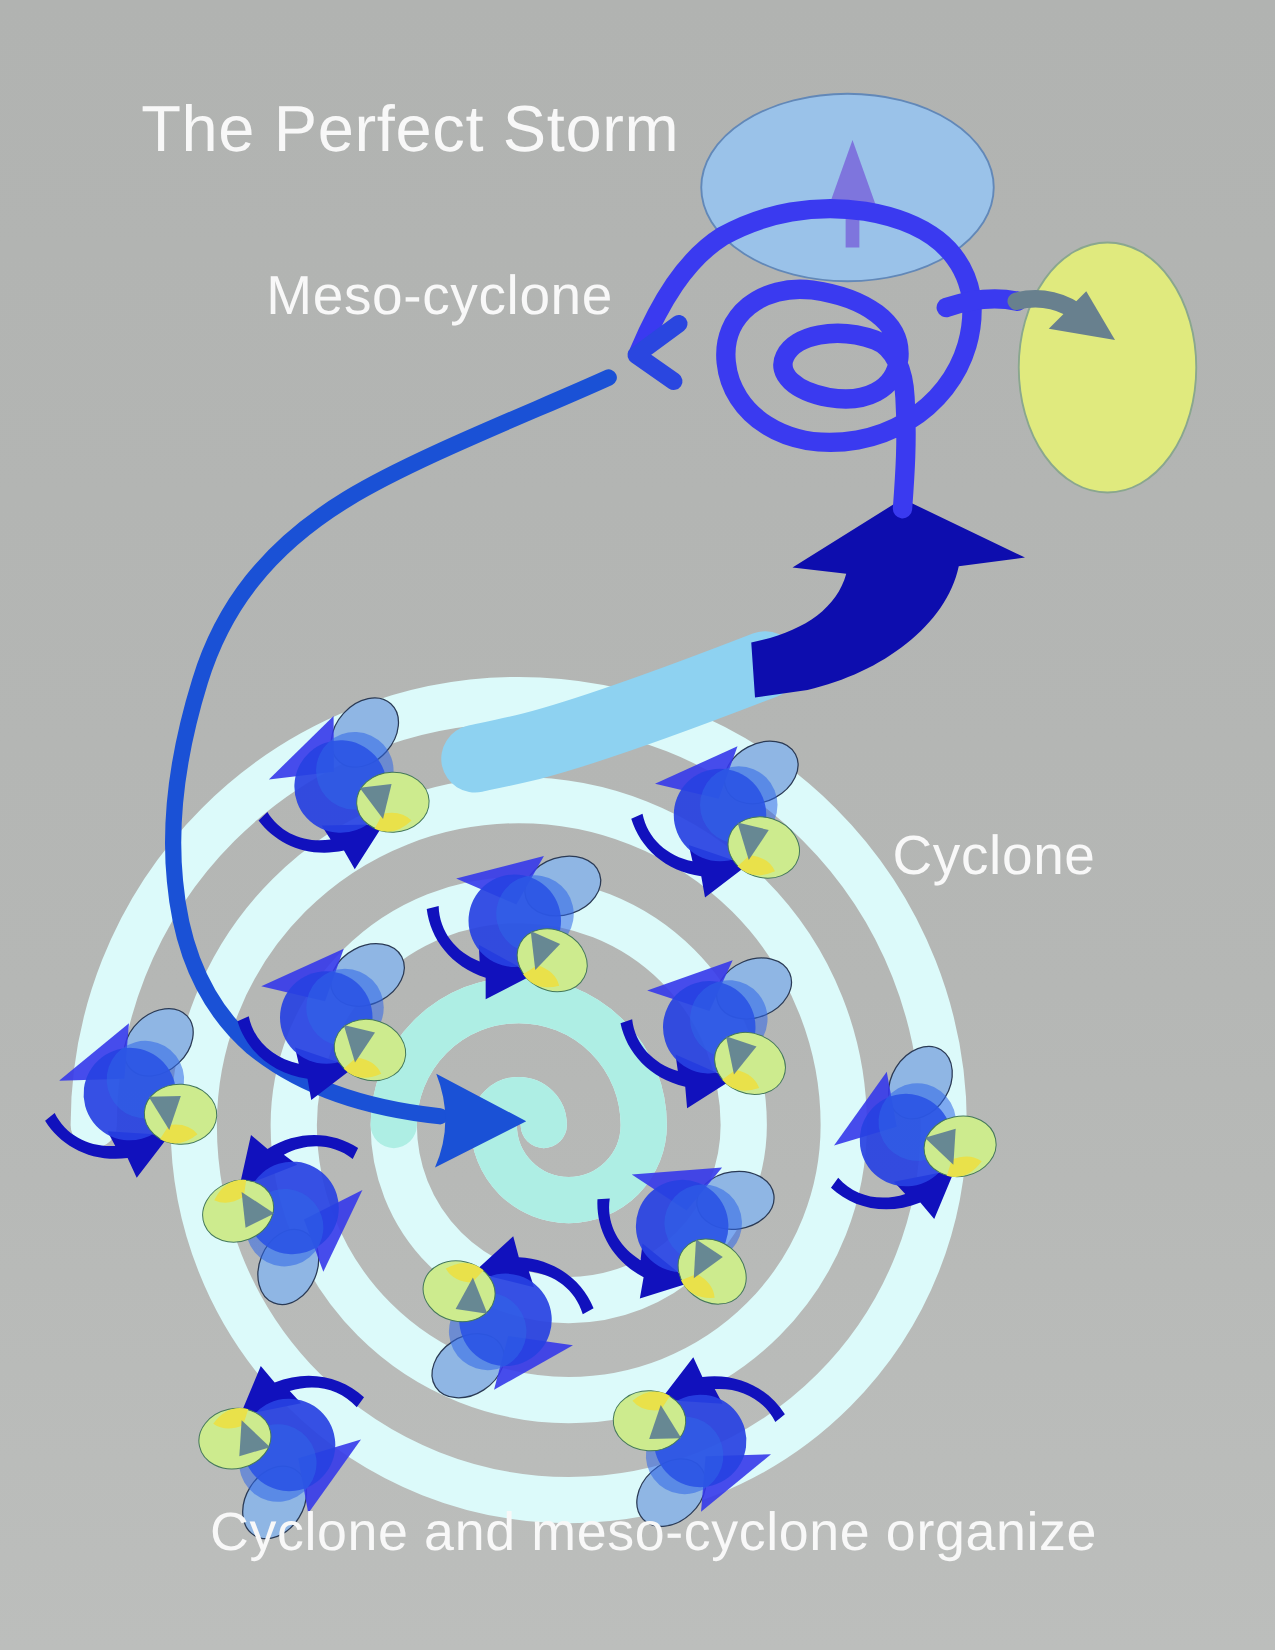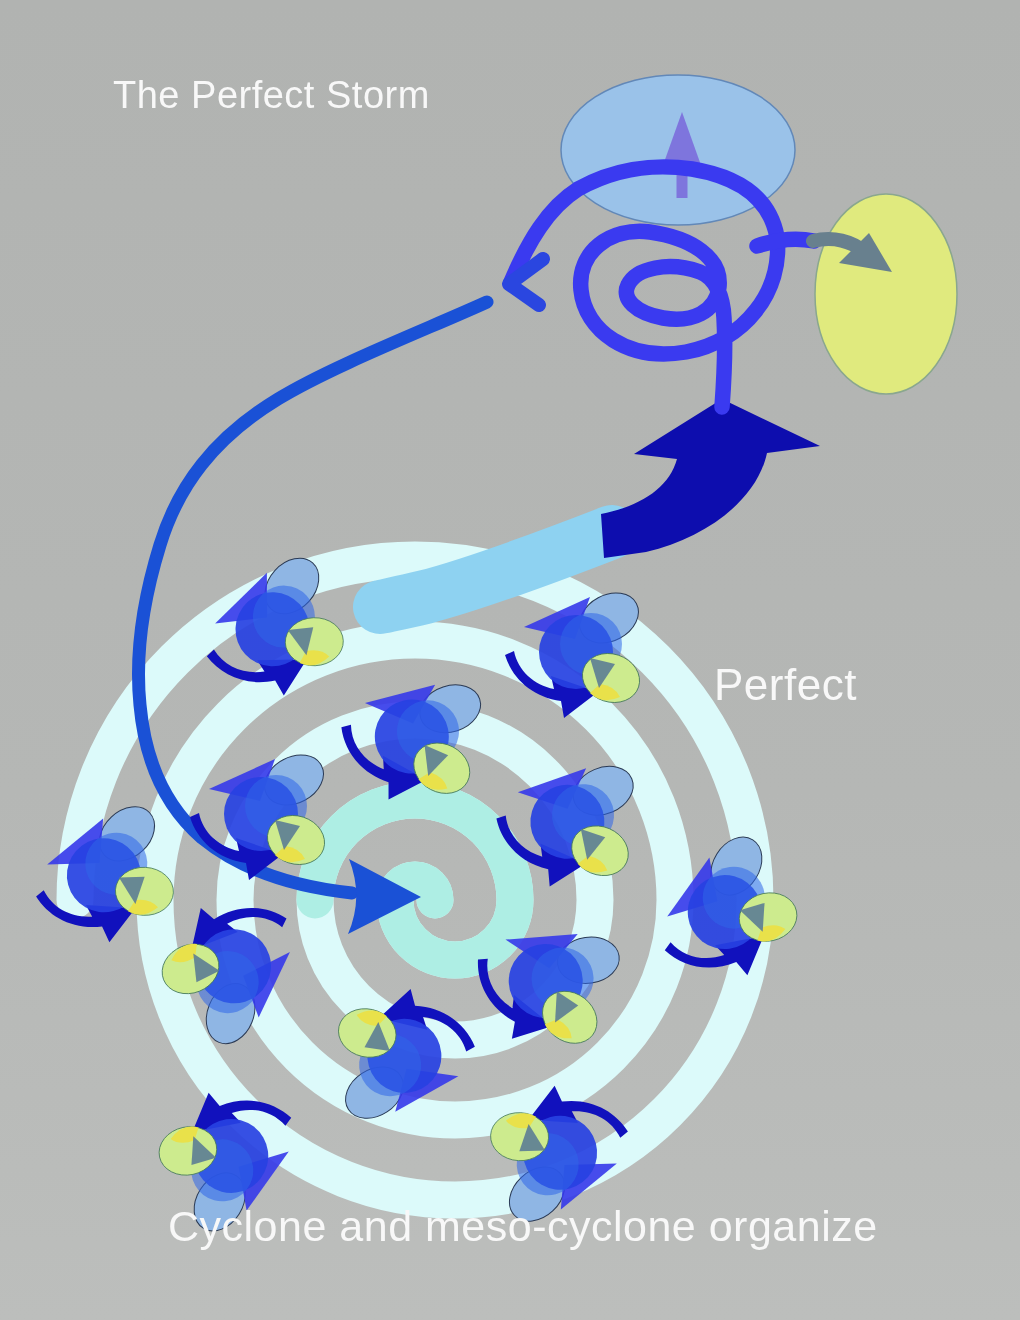--- a/index.html
+++ b/index.html
@@ -14,21 +14,21 @@
   .stage svg{position:absolute;left:0;top:0;}
   .label{
     position:absolute;
     color:#f8f8f8;
     font-weight:300;
     font-size:44px;
     letter-spacing:.5px;
     white-space:nowrap;
     user-select:none;
   }
-  .label.title{left:113px;top:74px;font-size:38px;}
+  .label.title{left:113px;top:74px;font-size:52px;}
   .label.meso{left:213px;top:212px;}
   .label.cyc{left:714px;top:660px;}
   .label.caption{left:168px;top:1202px;font-size:43px;}
 </style>
 </head>
 <body>
 
 <div class="stage">
 
   <svg width="1020" height="1320" viewBox="0 0 1020 1320">
@@ -121,16 +121,17 @@
     <g>
       <ellipse cx="886" cy="294" rx="71" ry="100" fill="#e0ea7e" stroke="#8aa78e" stroke-width="1.5"></ellipse>
       <g>
         <path d="M 813 241 C 833 236 852 241 866 253" fill="none" stroke="#68808e" stroke-width="14" stroke-linecap="round"></path>
         <polygon points="892,272 869,233 839,263" fill="#68808e"></polygon>
       </g>
     </g>
   </svg>
 
   <div class="label title">The Perfect Storm</div>
-  <div class="label cyc">Perfect</div>
+  <div class="label meso">Meso-cyclone</div>
+  <div class="label cyc">Cyclone</div>
   <div class="label caption">Cyclone and meso-cyclone organize</div>
 
 </div>
 
 </body></html>

